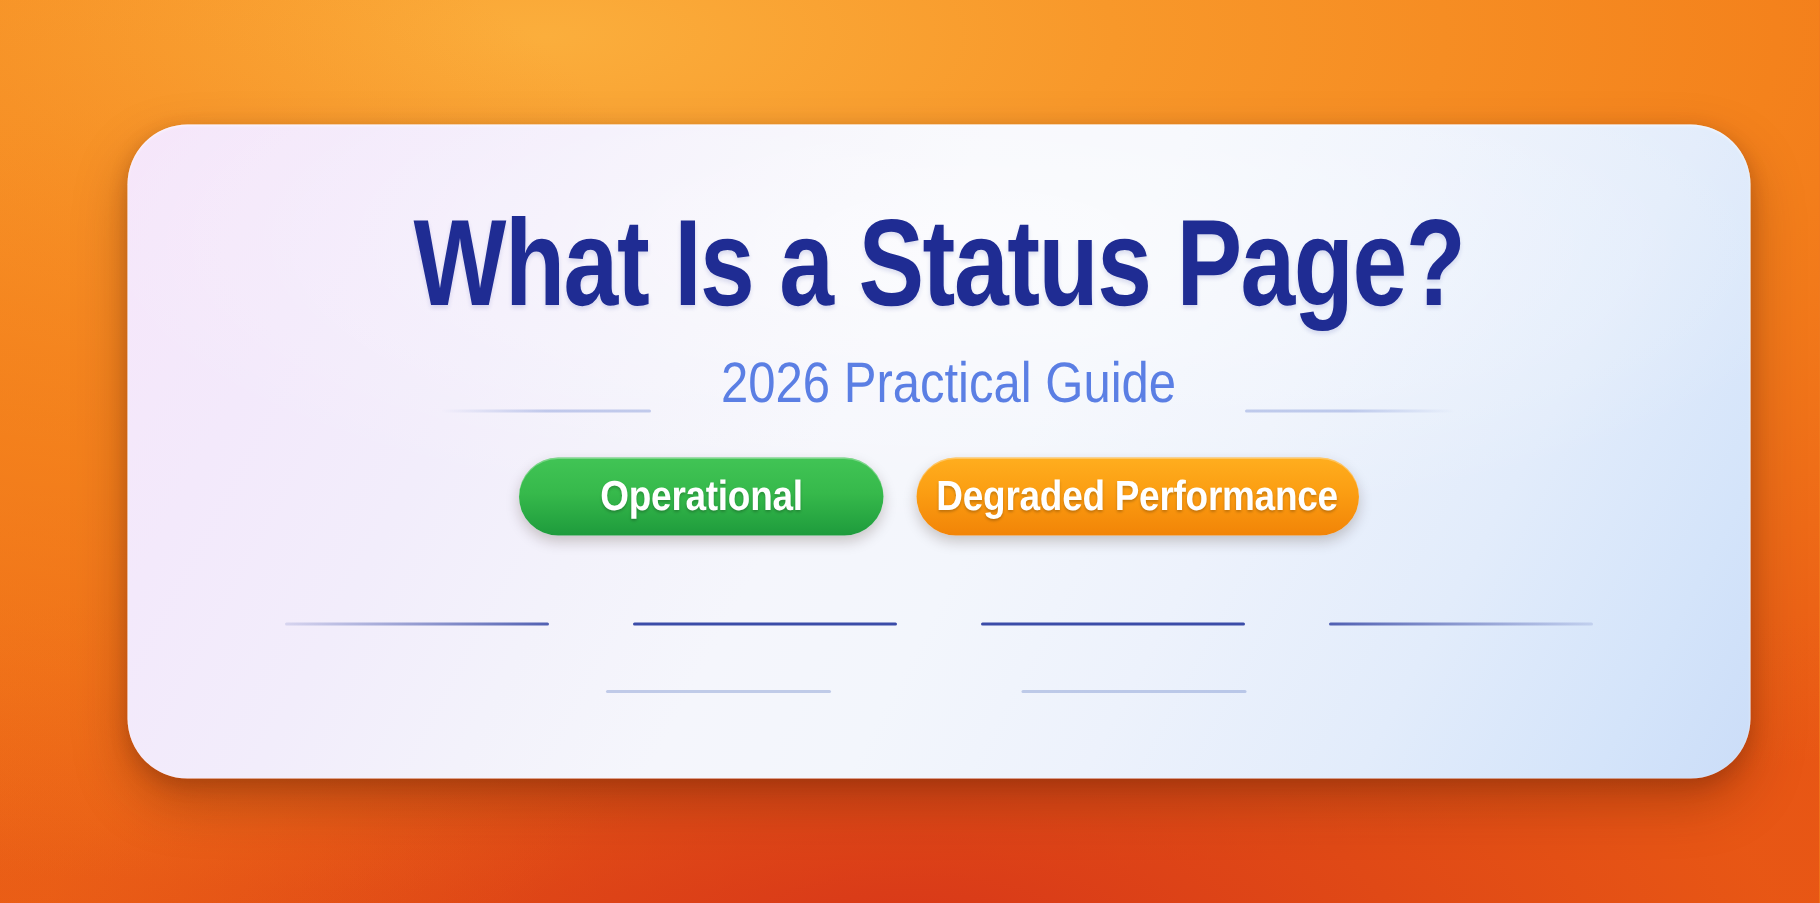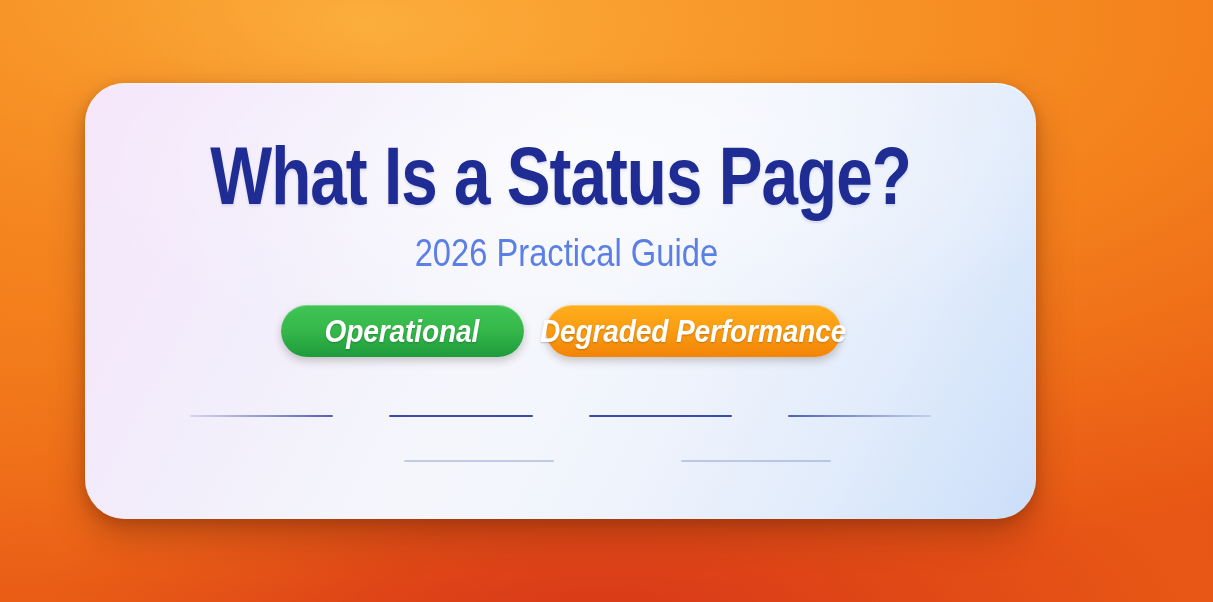--- a/index.html
+++ b/index.html
@@ -39,21 +39,21 @@
     inset: 0;
     background:
       radial-gradient(46% 70% at -4% 52%, rgba(243,126,28,0.55) 0%, rgba(243,126,28,0) 100%);
   }
 
   
   #card {
     position: absolute;
     left: 85px;
     top: 83px;
-    width: 951px;
+    width: 1082px;
     height: 436px;
     border-radius: 40px;
     background:
       linear-gradient(118deg,
         #F6E6FA 0%,
         #F3E9FB 13%,
         #F2EDFB 24%,
         #F3F2FB 34%,
         #F5F6FC 44%,
         #F3F6FC 54%,
@@ -100,24 +100,23 @@
   }
 
   
   #subtitle-row {
     position: absolute;
     left: 12px;
     right: 0;
     top: 148px;
     height: 44px;
     display: flex;
-    align-items: center;
+    align-items: flex-end;
     justify-content: center;
     gap: 22px;
-    flex-direction: column;
   }
   .sub-rule {
     width: 140px;
     height: 2px;
     background: linear-gradient(90deg, rgba(130,150,215,0) 0%, rgba(130,150,215,0.45) 50%, rgba(130,150,215,0.45) 100%);
     border-radius: 2px;
   }
   .sub-rule.right {
     background: linear-gradient(90deg, rgba(130,150,215,0.45) 0%, rgba(130,150,215,0.45) 50%, rgba(130,150,215,0) 100%);
   }
@@ -144,28 +143,27 @@
   }
   .pill {
     height: 52px;
     display: flex;
     align-items: center;
     justify-content: center;
     border-radius: 26px;
     color: #FFFFFF;
     font-family: "Liberation Sans", sans-serif;
     font-weight: 700;
-    font-size: 32px;
+    font-size: 28px;
     letter-spacing: -0.2px;
     white-space: nowrap;
     box-shadow:
       0 4px 9px rgba(40, 20, 0, 0.22),
       0 1px 0 rgba(255,255,255,0.30) inset;
     text-shadow: 0 1px 2px rgba(0,0,0,0.22);
-    font-style: italic;
   }
   .pill span {
     transform: scaleX(0.88);
     display: inline-block;
   }
   .pill.operational {
     width: 243px;
     background: linear-gradient(180deg, #41C455 0%, #36B94B 46%, #1E9B3C 100%);
   }
   .pill.degraded {

